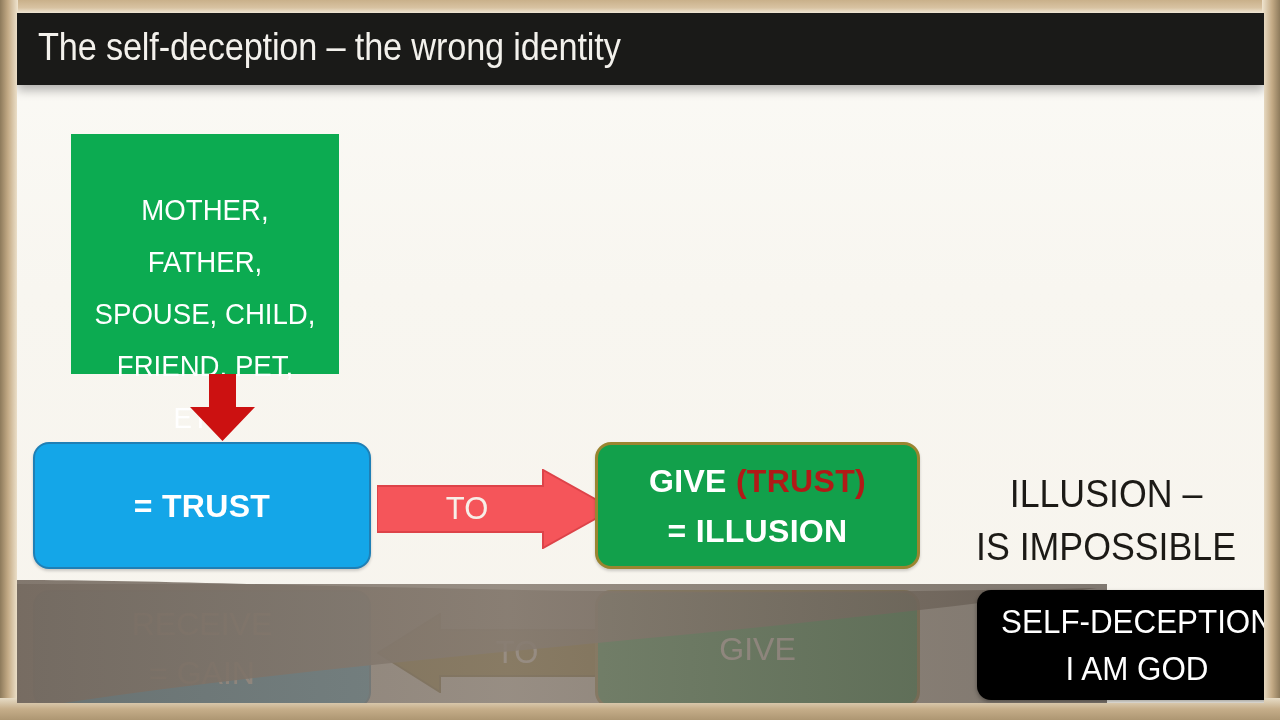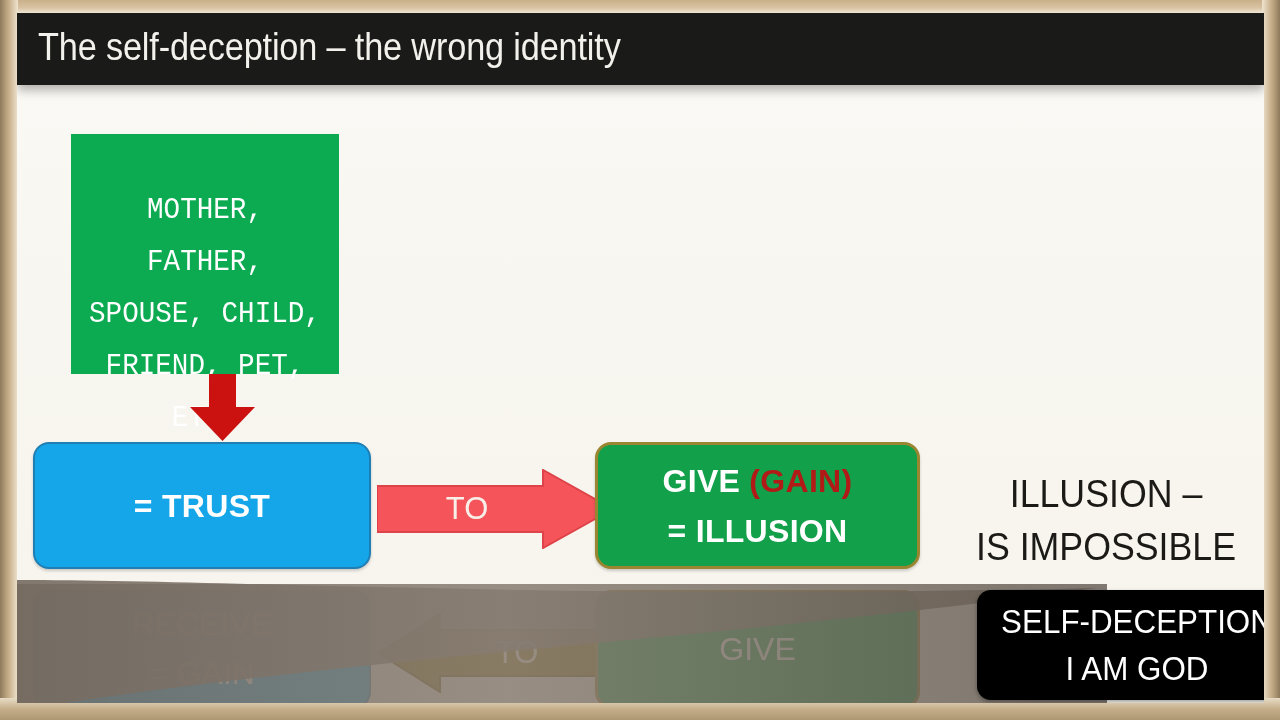--- a/index.html
+++ b/index.html
@@ -82,21 +82,20 @@
 
   
   #family-box {
     position: absolute;
     left: 54px;
     top: 121px;
     width: 268px;
     height: 240px;
     background: #0cab51;
     z-index: 6;
-    font-family: Liberation Mono, monospace;
   }
   #family-box-label {
     position: absolute;
     left: 0; right: 0;
     top: 50px;
     text-align: center;
     color: #ffffff;
     font-size: 30px;
     font-weight: 400;
     line-height: 52px;
@@ -321,21 +320,21 @@
 
     <div id="to-arrow-red">
       <svg width="237" height="80" viewBox="0 0 237 80" preserveAspectRatio="none">
         <polygon points="0,17 166,17 166,1 236,40 166,79 166,63 0,63" fill="#f5555a" stroke="#dd4349" stroke-width="2"></polygon>
       </svg>
       <div id="to-arrow-red-label">TO</div>
     </div>
 
     <div id="give-gain-box">
       <div class="box-text-2line">
-        <div id="give-gain-line1"><span>GIVE </span><span class="gain-red">(GAIN)</span></div>
+        <div id="give-gain-line1"><span>GIVE </span><span class="gain-red">(TRUST)</span></div>
         <div>= ILLUSION</div>
       </div>
     </div>
 
     <div id="illusion-text">
       <div>ILLUSION –</div>
       <div>IS IMPOSSIBLE</div>
     </div>
 
     <div id="bottom-row">

